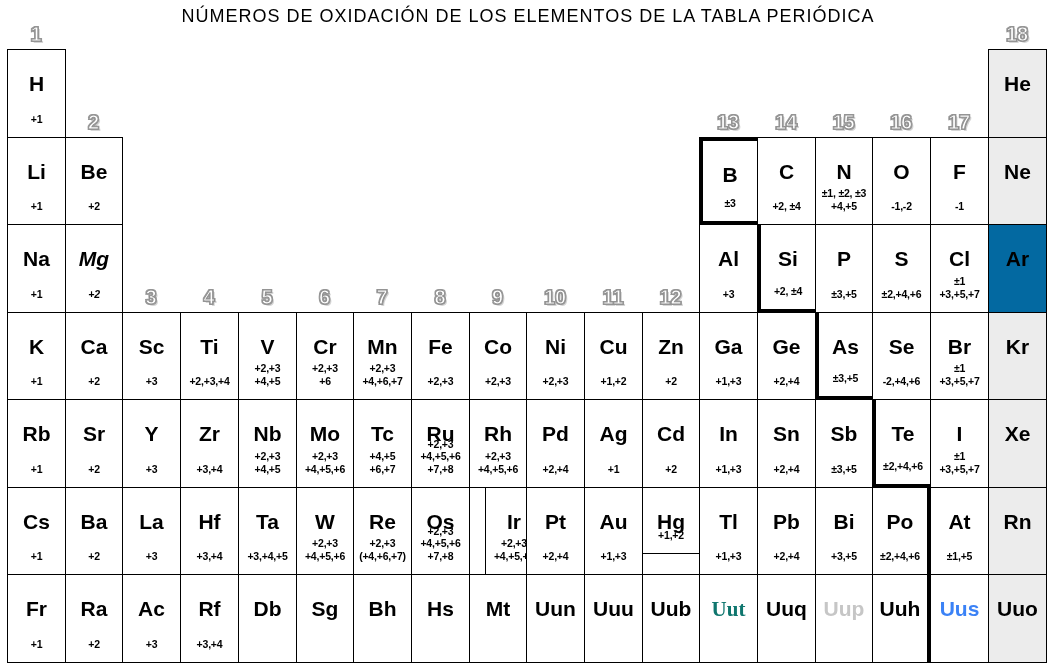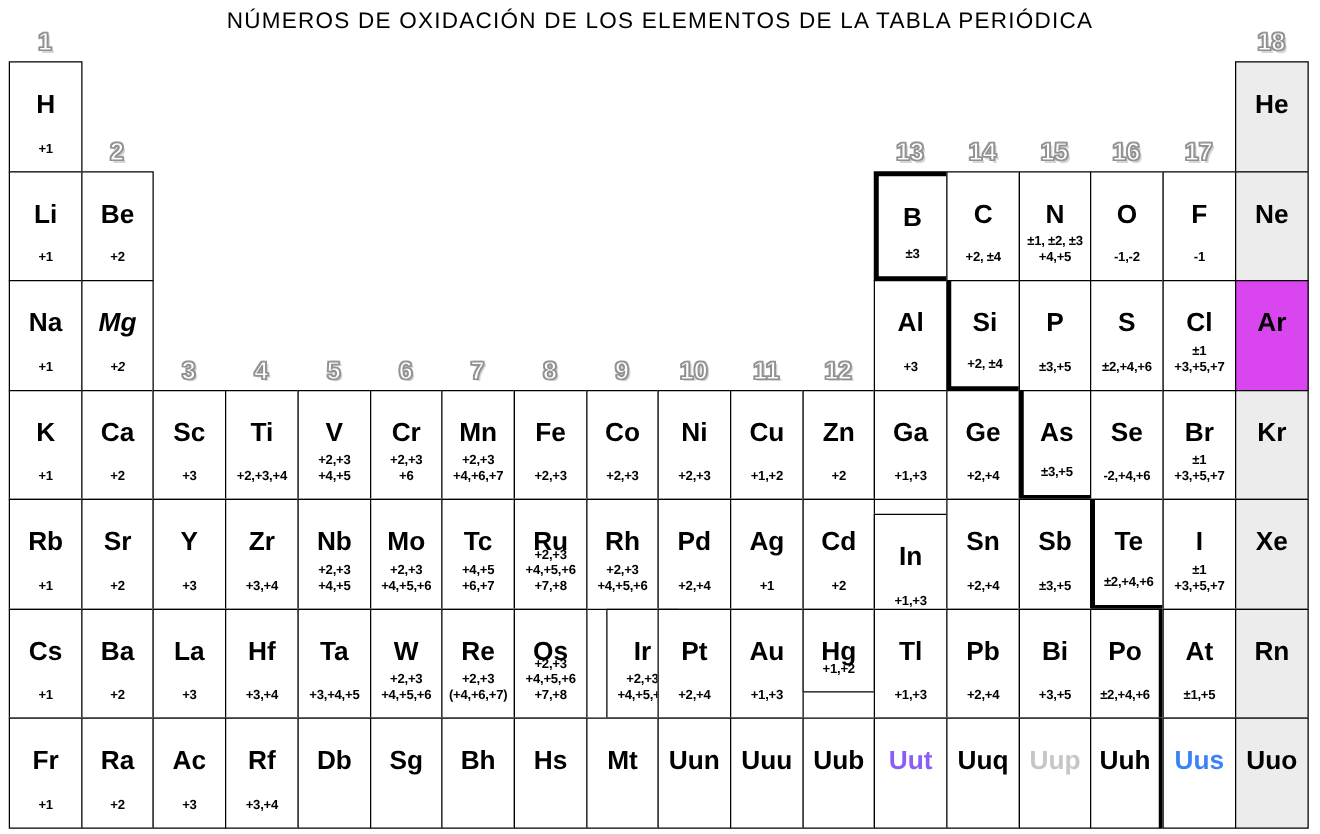--- a/index.html
+++ b/index.html
@@ -115,21 +115,21 @@
       </div>
       <div class="cell" style="left: 872px; top: 224px; width: 59px; height: 89px; border-color: rgb(0, 0, 0);">
         <div class="sym">S</div>
         <div class="ox">±2,+4,+6</div>
       </div>
       <div class="cell" style="left: 930px; top: 224px; width: 59px; height: 89px; border-color: rgb(0, 0, 0);">
         <div class="sym">Cl</div>
         <div class="ox">±1
 +3,+5,+7</div>
       </div>
-      <div class="cell" style="left: 988px; top: 224px; width: 59px; height: 89px; border-color: rgb(0, 0, 0); background: #d946ef;">
+      <div class="cell" style="left: 988px; top: 224px; width: 59px; height: 89px; border-color: rgb(0, 0, 0); background: #0369a1;">
         <div class="sym">Ar</div>
       </div>
       <div class="cell" style="left: 7px; top: 312px; width: 59px; height: 88px; border-color: rgb(0, 0, 0);">
         <div class="sym">K</div>
         <div class="ox">+1</div>
       </div>
       <div class="cell" style="left: 65px; top: 312px; width: 58px; height: 88px; border-color: rgb(0, 0, 0);">
         <div class="sym">Ca</div>
         <div class="ox">+2</div>
       </div>
@@ -247,21 +247,21 @@
         <div class="ox">+2,+4</div>
       </div>
       <div class="cell" style="left: 584px; top: 399px; width: 59px; height: 89px; border-color: rgb(0, 0, 0);">
         <div class="sym">Ag</div>
         <div class="ox">+1</div>
       </div>
       <div class="cell" style="left: 642px; top: 399px; width: 58px; height: 89px; border-color: rgb(0, 0, 0);">
         <div class="sym">Cd</div>
         <div class="ox">+2</div>
       </div>
-      <div class="cell" style="left: 699px; top: 399px; width: 59px; height: 89px; border-color: rgb(0, 0, 0); margin-top: 12px;">
+      <div class="cell" style="left: 699px; top: 399px; width: 59px; height: 89px; border-color: rgb(0, 0, 0);">
         <div class="sym">In</div>
         <div class="ox">+1,+3</div>
       </div>
       <div class="cell" style="left: 757px; top: 399px; width: 59px; height: 89px; border-color: rgb(0, 0, 0);">
         <div class="sym">Sn</div>
         <div class="ox">+2,+4</div>
       </div>
       <div class="cell" style="left: 815px; top: 399px; width: 58px; height: 89px; border-color: rgb(0, 0, 0);">
         <div class="sym">Sb</div>
         <div class="ox">±3,+5</div>
@@ -388,21 +388,21 @@
       <div class="cell" style="left: 526px; top: 574px; width: 59px; height: 89px; border-color: rgb(0, 0, 0);">
         <div class="sym">Uun</div>
       </div>
       <div class="cell" style="left: 584px; top: 574px; width: 59px; height: 89px; border-color: rgb(0, 0, 0);">
         <div class="sym">Uuu</div>
       </div>
       <div class="cell" style="left: 642px; top: 574px; width: 58px; height: 89px; border-color: rgb(0, 0, 0);">
         <div class="sym">Uub</div>
       </div>
       <div class="cell" style="left: 699px; top: 574px; width: 59px; height: 89px; border-color: rgb(0, 0, 0);">
-        <div class="sym" style="color: #8b5cf6;">Uut</div>
+        <div class="sym" style="color: #0f766e; font-family: Liberation Serif, serif;">Uut</div>
       </div>
       <div class="cell" style="left: 757px; top: 574px; width: 59px; height: 89px; border-color: rgb(0, 0, 0);">
         <div class="sym">Uuq</div>
       </div>
       <div class="cell" style="left: 815px; top: 574px; width: 58px; height: 89px; border-color: rgb(0, 0, 0);">
         <div class="sym" style="color: rgb(198, 198, 198);">Uup</div>
       </div>
       <div class="cell" style="left: 872px; top: 574px; width: 59px; height: 89px; border-color: rgb(0, 0, 0); border-right-width: 4px;">
         <div class="sym">Uuh</div>
       </div>

